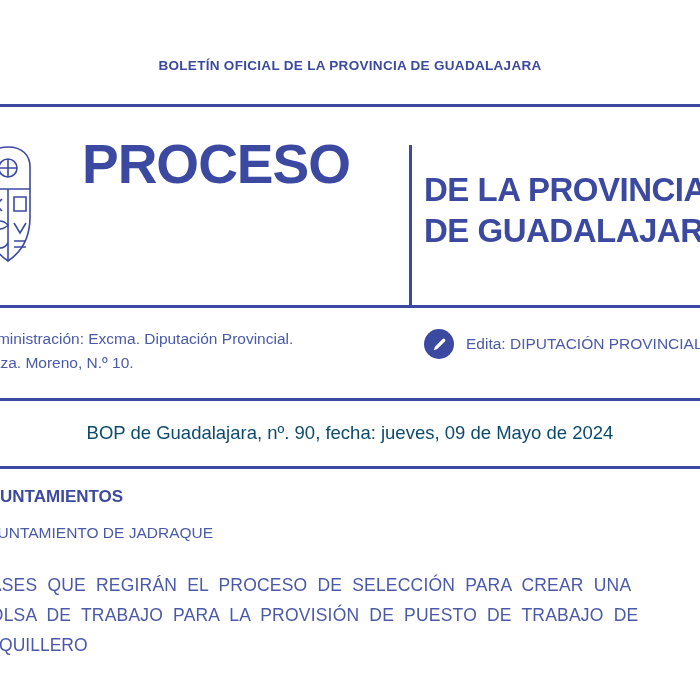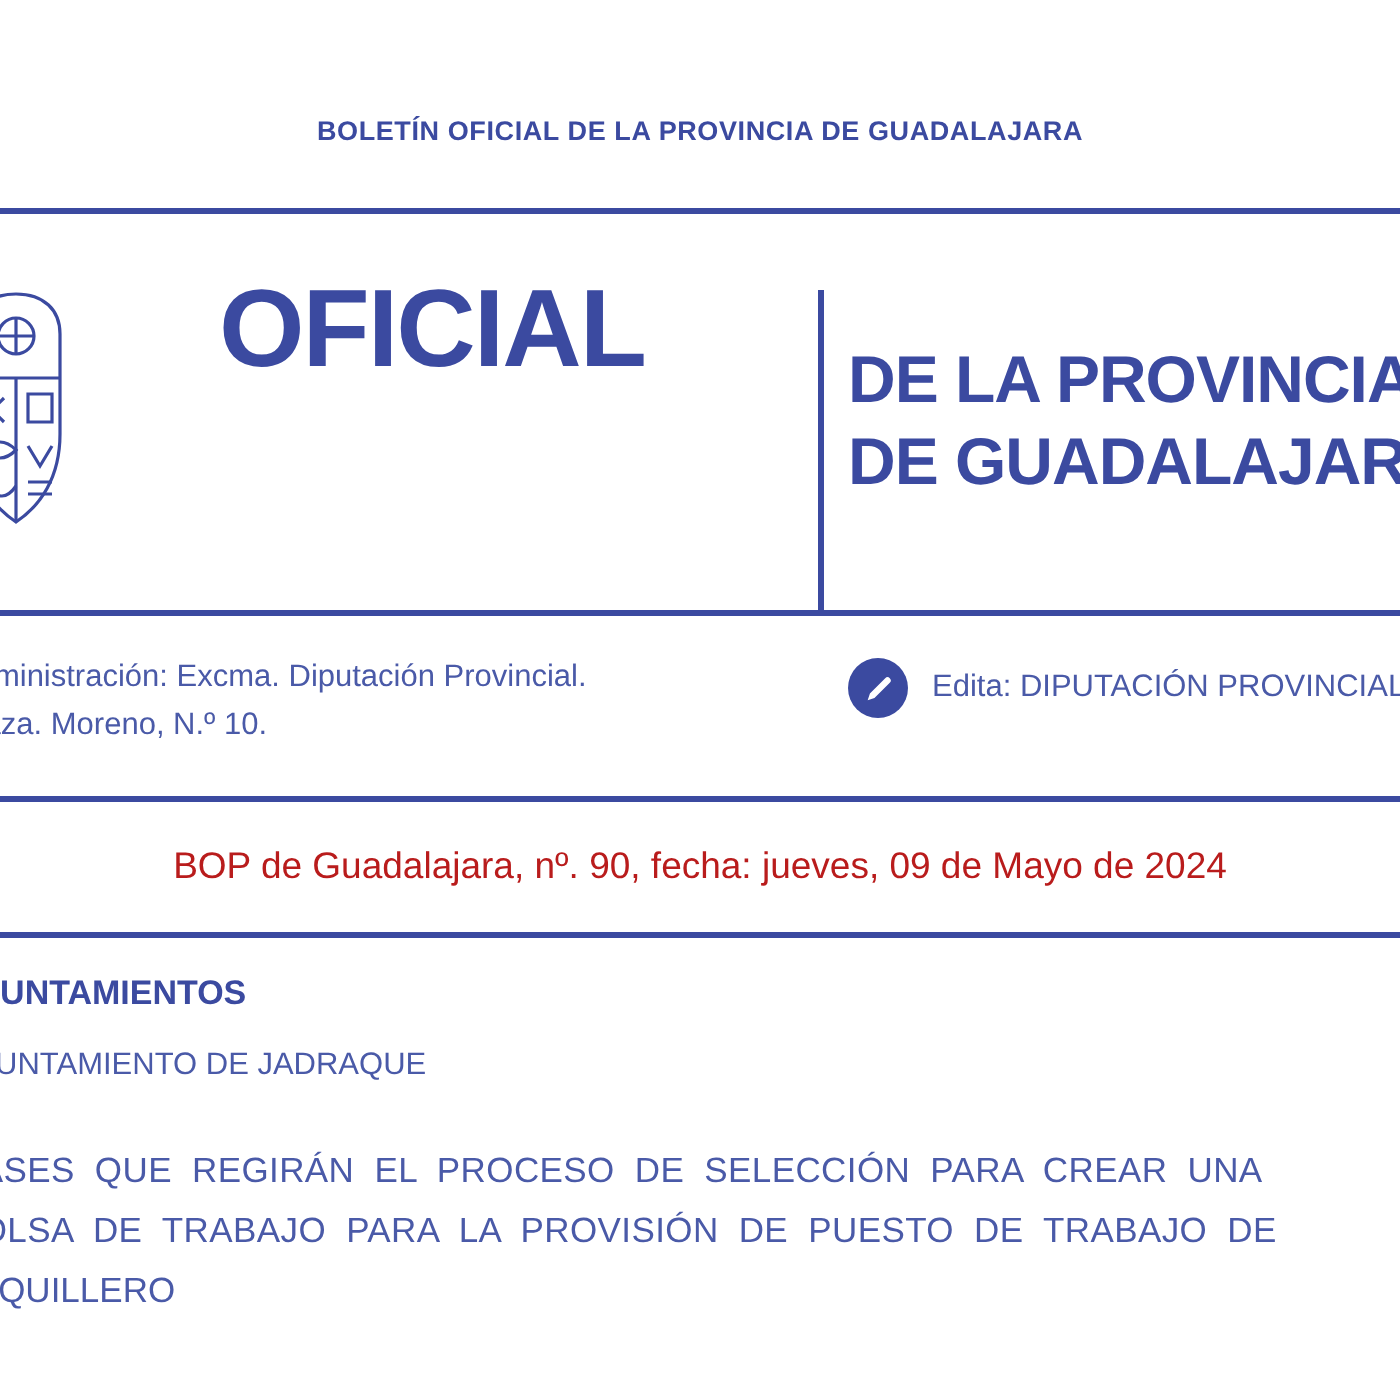--- a/index.html
+++ b/index.html
@@ -146,21 +146,21 @@
   }
 
   
   .bop-line {
     position: absolute;
     top: 422px;
     left: 0;
     width: 700px;
     text-align: center;
     font-size: 18.5px;
-    color: #b91c1c;
+    color: #0c4a6e;
     white-space: nowrap;
   }
 
   
   .section-head {
     position: absolute;
     left: -22px;
     top: 487px;
     font-size: 17px;
     font-weight: bold;
@@ -216,21 +216,21 @@
           <path d="M32 54 h12 v14 h-12 z"></path>
           <path d="M10 82 q8 -8 16 0 q-8 8 -16 0 z"></path>
           <path d="M32 80 l6 10 l6 -10"></path>
           <path d="M12 100 q7 10 14 0"></path>
           <path d="M32 98 h12 M32 104 h12"></path>
         </g>
       </svg>
     </div>
 
     <div class="bo-title">
-      <span class="l2">OFICIAL</span>
+      <span class="l2">PROCESO</span>
     </div>
 
     <div class="vdivider"></div>
 
     <div class="prov-title">
       <div>DE LA PROVINCIA</div>
       <div>DE GUADALAJARA</div>
     </div>
   </div>
 

